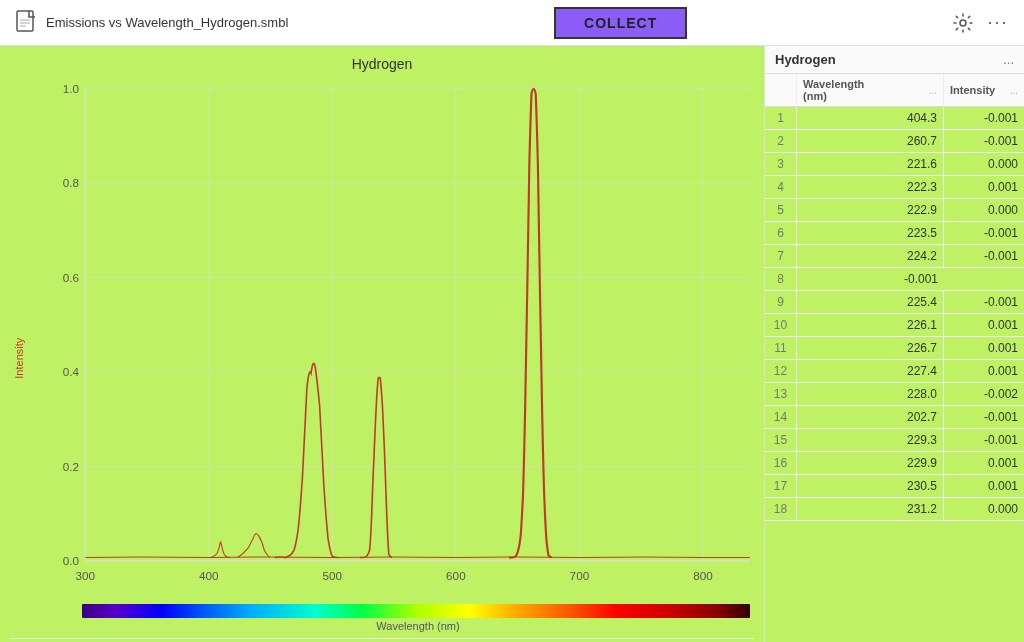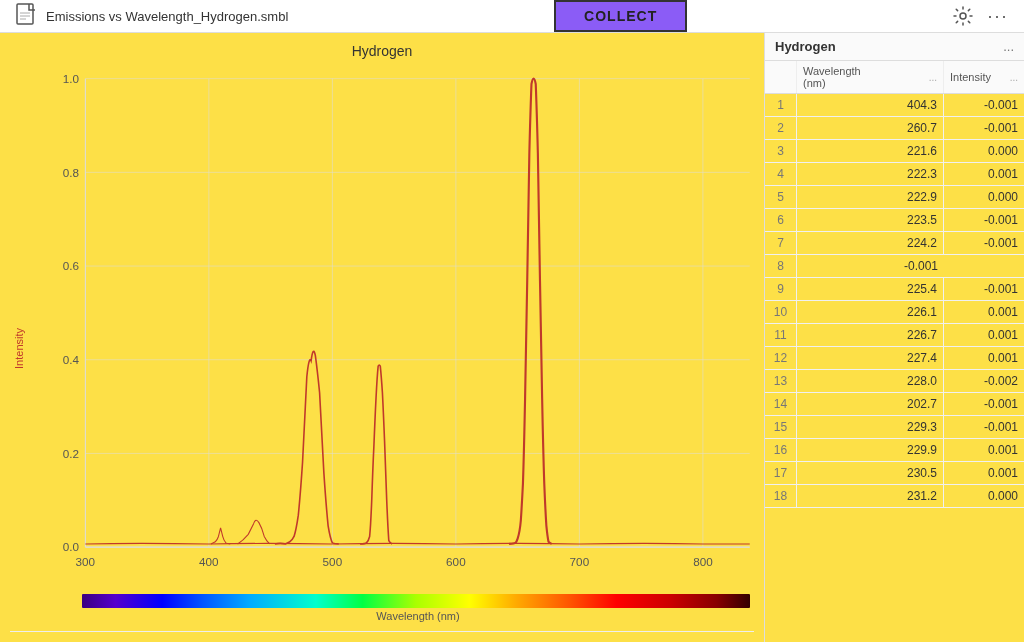--- a/index.html
+++ b/index.html
@@ -10,21 +10,21 @@
       height: 642px;
       overflow: hidden;
       display: flex;
       flex-direction: column;
     }
 
     
     .top-bar {
       background: #ffffff;
       border-bottom: 1px solid #ddd;
-      height: 33px;
+      height: 46px;
       display: flex;
       align-items: center;
       justify-content: space-between;
       padding: 0 16px;
       flex-shrink: 0;
     }
     .top-bar-left {
       display: flex;
       align-items: center;
       gap: 8px;
@@ -61,21 +61,21 @@
       color: #555;
       display: flex;
       align-items: center;
     }
 
     
     .main-content {
       display: flex;
       flex: 1;
       overflow: hidden;
-      background: #fde047;
+      background: #bef264;
     }
 
     
     .chart-area {
       flex: 1;
       display: flex;
       flex-direction: column;
       padding: 10px 10px 0 10px;
       position: relative;
       overflow: hidden;
@@ -83,21 +83,20 @@
     .chart-title {
       text-align: center;
       font-size: 14px;
       color: #333;
       margin-bottom: 6px;
     }
     .chart-wrapper {
       display: flex;
       flex: 1;
       position: relative;
-      align-items: center;
     }
     .y-axis-label {
       writing-mode: vertical-rl;
       transform: rotate(180deg);
       font-size: 11px;
       color: #555;
       display: flex;
       align-items: center;
       justify-content: center;
       width: 18px;
@@ -199,21 +198,21 @@
     .col-header {
       font-size: 11px;
       color: #555;
       padding: 4px 6px;
       border-right: 1px solid #eee;
       display: flex;
       align-items: center;
       justify-content: space-between;
     }
     .col-header:last-child { border-right: none; }
-    .col-header-text { font-weight: 400; }
+    .col-header-text { font-weight: 700; }
     .col-more {
       font-size: 10px;
       color: #aaa;
       cursor: pointer;
     }
     .table-body {
       overflow-y: auto;
       flex: 1;
     }
     .table-row {

